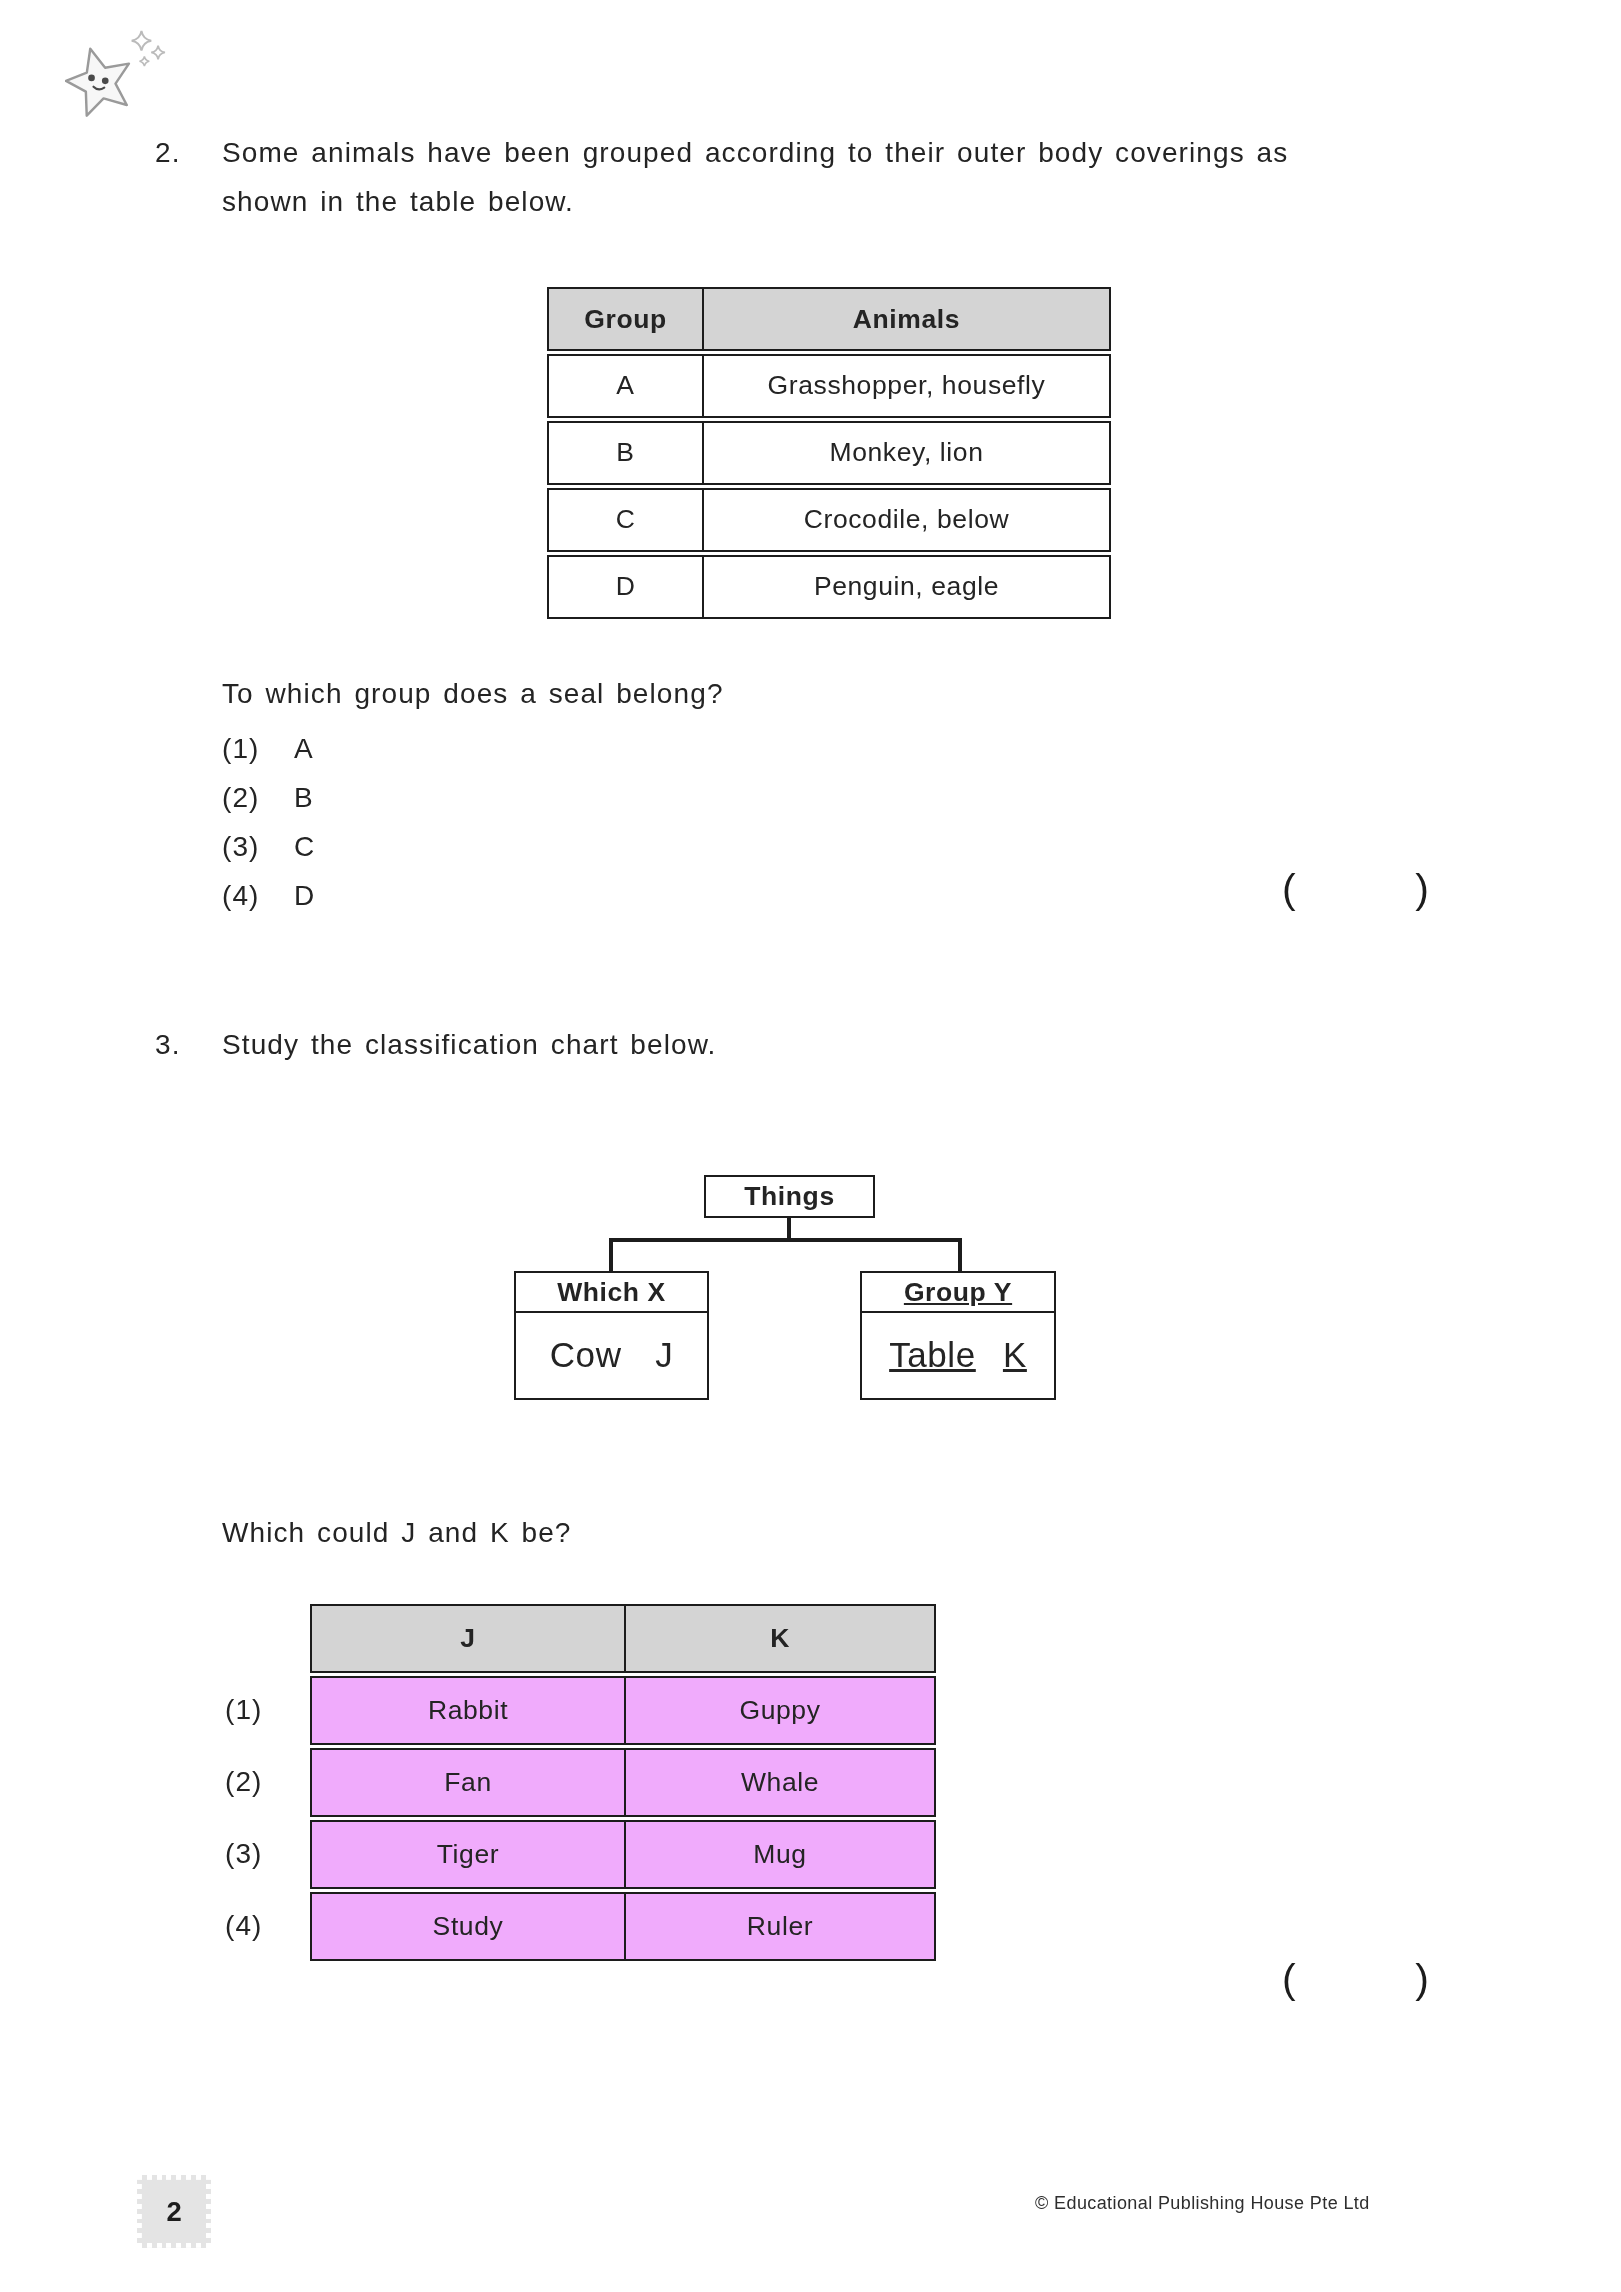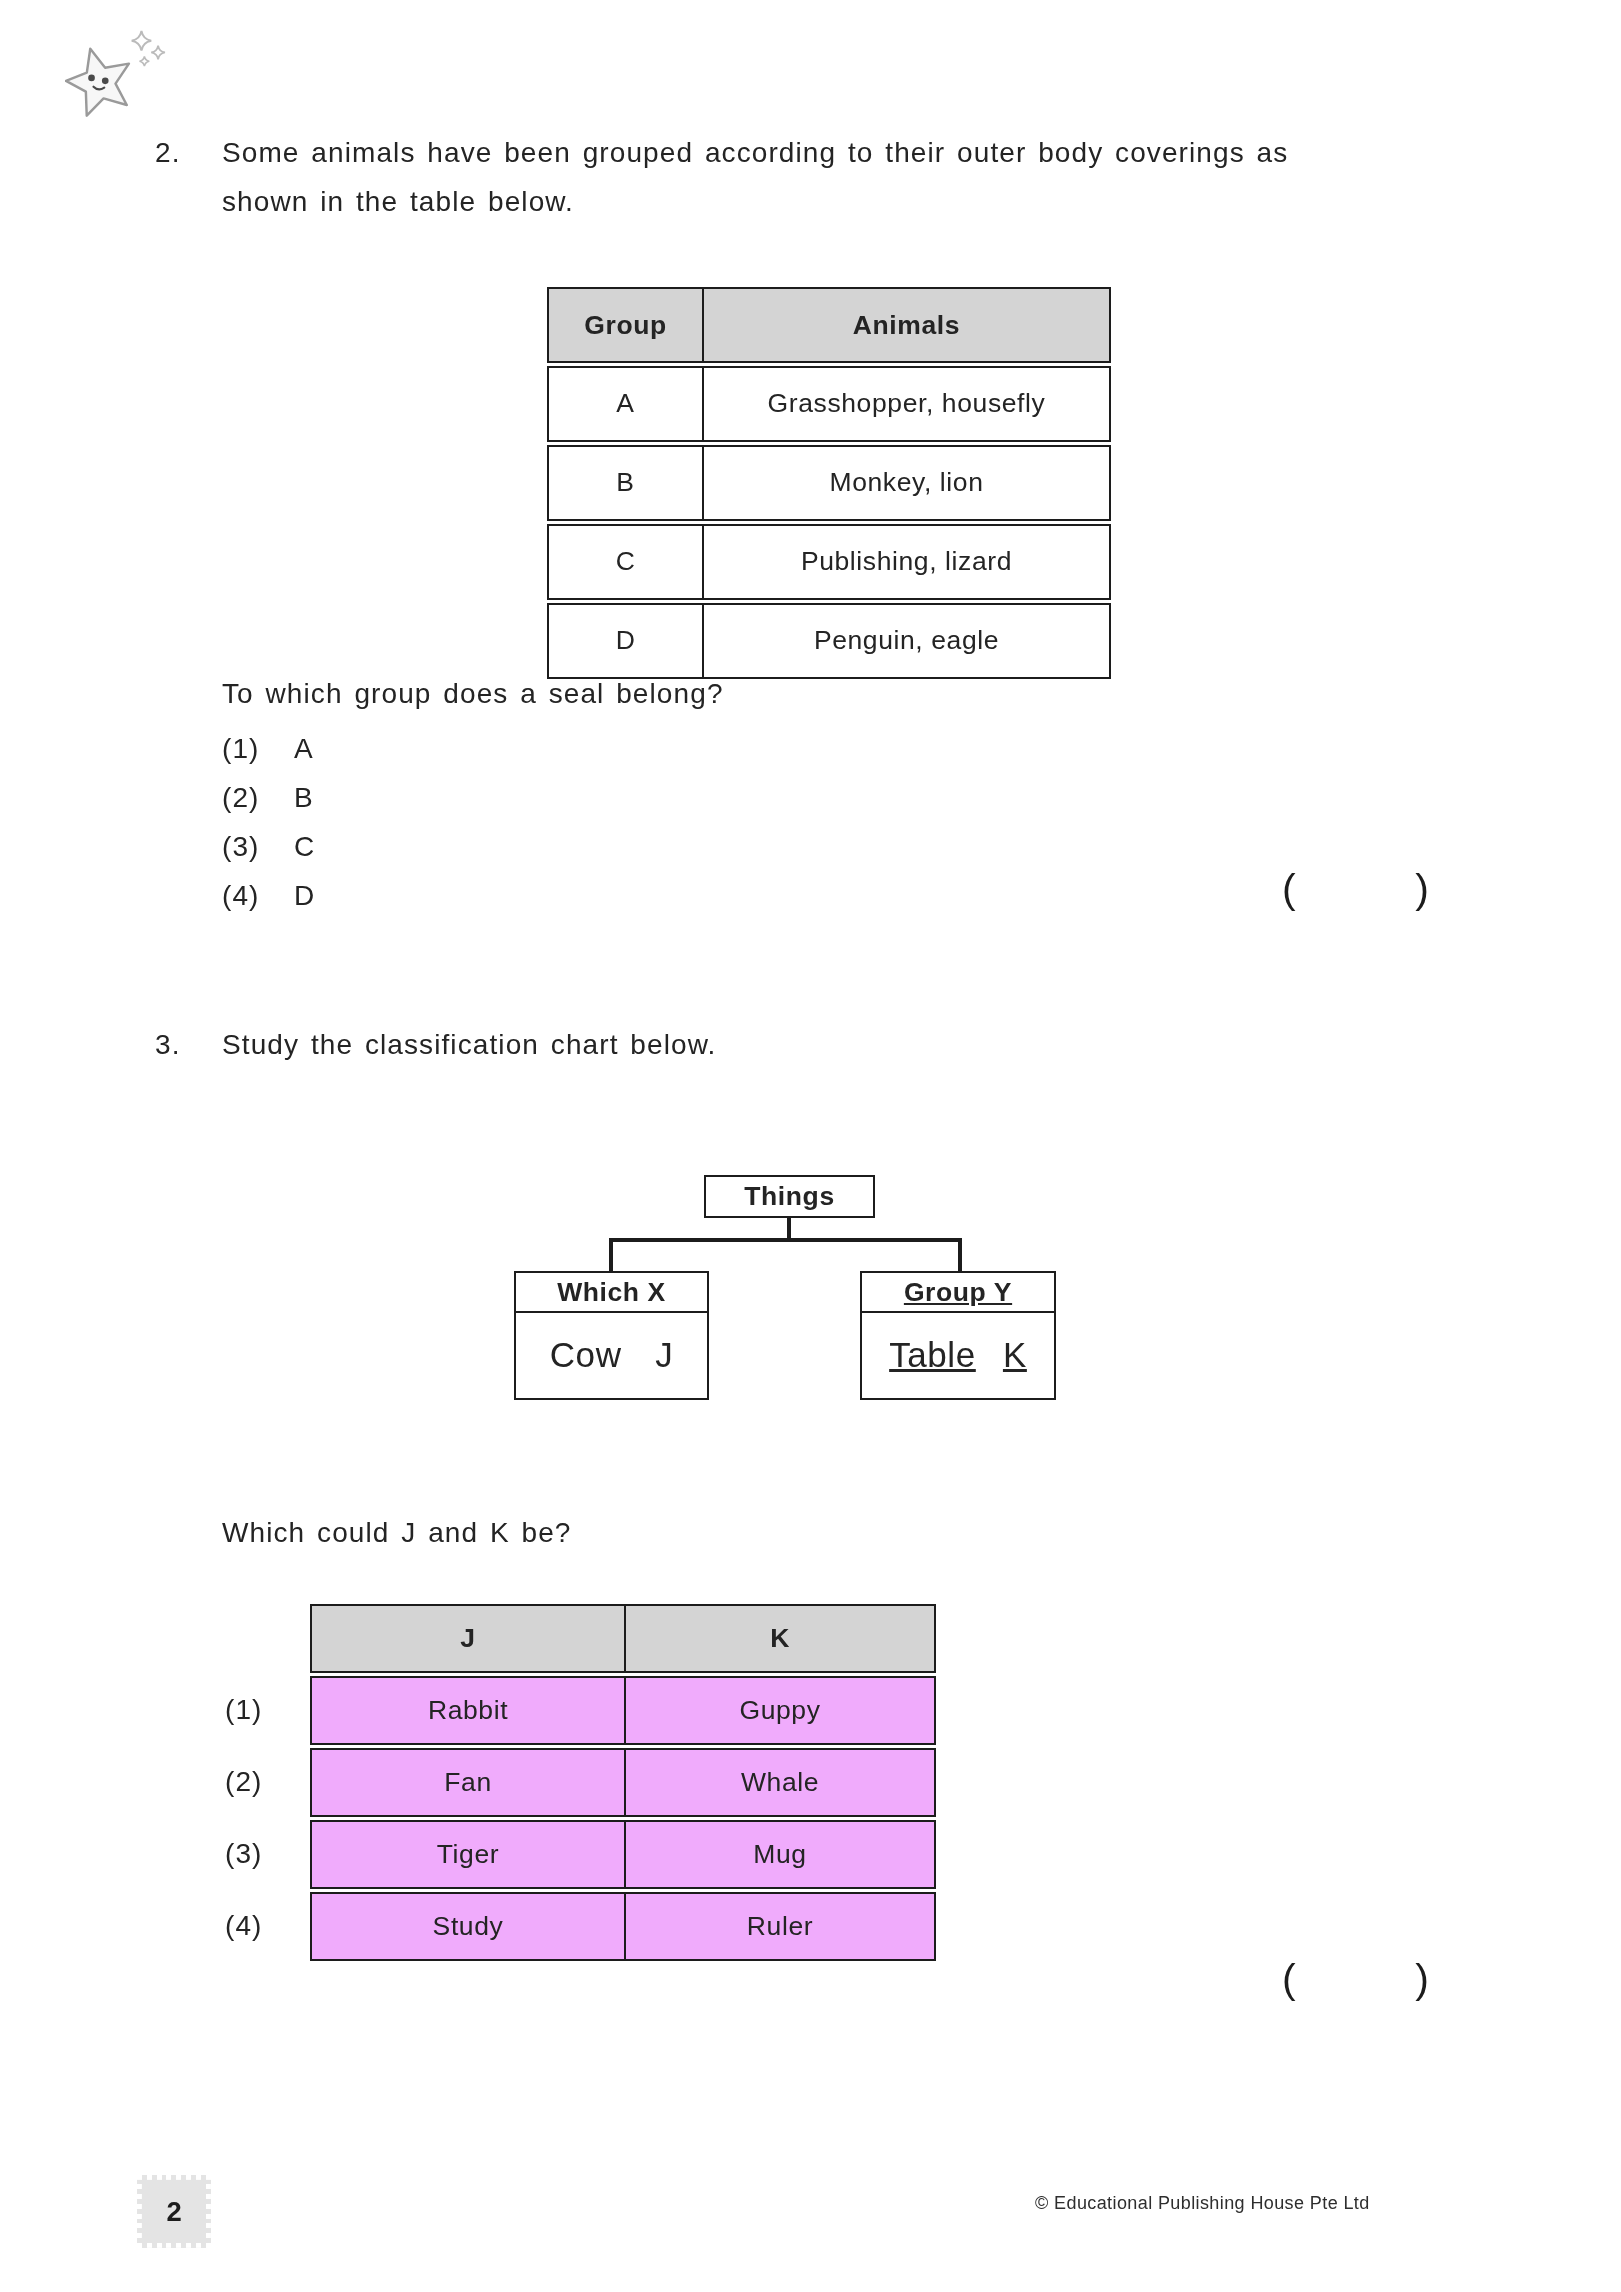--- a/index.html
+++ b/index.html
@@ -5,21 +5,21 @@
   html,body { margin:0; padding:0; background:#ffffff; }
   .page {
     position:relative; width:1621px; height:2293px; background:#ffffff;
     font-family:"Liberation Sans", sans-serif; color:#242424; overflow:hidden;
   }
   .abs { position:absolute; }
   .txt { position:absolute; font-size:28px; letter-spacing:1.1px; word-spacing:2.9px; white-space:nowrap; color:#242424; }
 
   
   .t1 { position:absolute; left:547px; top:287px; width:564px; display:flex; flex-direction:column; gap:2.9px; }
-  .t1 .row { display:flex; height:76px; box-sizing:border-box; border:2.9px solid #1c1c1c; background:#fff; font-size:26.5px; letter-spacing:0.6px; }
+  .t1 .row { display:flex; height:64px; box-sizing:border-box; border:2.9px solid #1c1c1c; background:#fff; font-size:26.5px; letter-spacing:0.6px; }
   .t1 .row.head { background:#d4d4d4; font-weight:bold; }
   .t1 .c1 { width:155px; box-sizing:border-box; border-right:2.9px solid #1c1c1c; display:flex; align-items:center; justify-content:center; }
   .t1 .c2 { flex:1; display:flex; align-items:center; justify-content:center; }
 
   
   .cbox { position:absolute; box-sizing:border-box; border:2.9px solid #1c1c1c; background:#fff; }
   .things { left:704px; top:1175px; width:171px; height:43px; display:flex; align-items:center; justify-content:center; font-weight:bold; font-size:26.5px; letter-spacing:0.6px; }
   .gbox { width:195px; height:129px; top:1271px; }
   .ghead { height:40px; box-sizing:border-box; border-bottom:2.9px solid #1c1c1c; display:flex; align-items:center; justify-content:center; font-weight:bold; font-size:26.5px; letter-spacing:0.6px; }
   .gbody { height:83px; display:flex; flex-direction:row; justify-content:space-evenly; align-items:center; font-size:35px; letter-spacing:0.6px; }
@@ -78,21 +78,21 @@
     <div class="row">
       <div class="c1">A</div>
       <div class="c2">Grasshopper, housefly</div>
     </div>
     <div class="row">
       <div class="c1">B</div>
       <div class="c2">Monkey, lion</div>
     </div>
     <div class="row">
       <div class="c1">C</div>
-      <div class="c2">Publishing, lizard</div>
+      <div class="c2">Crocodile, below</div>
     </div>
     <div class="row">
       <div class="c1">D</div>
       <div class="c2">Penguin, eagle</div>
     </div>
   </div>
 
   <div class="txt" style="left:222px; top:678px;">To which group does a seal belong?</div>
 
   <div class="txt" style="left:222px; top:733px;">(1)</div>

